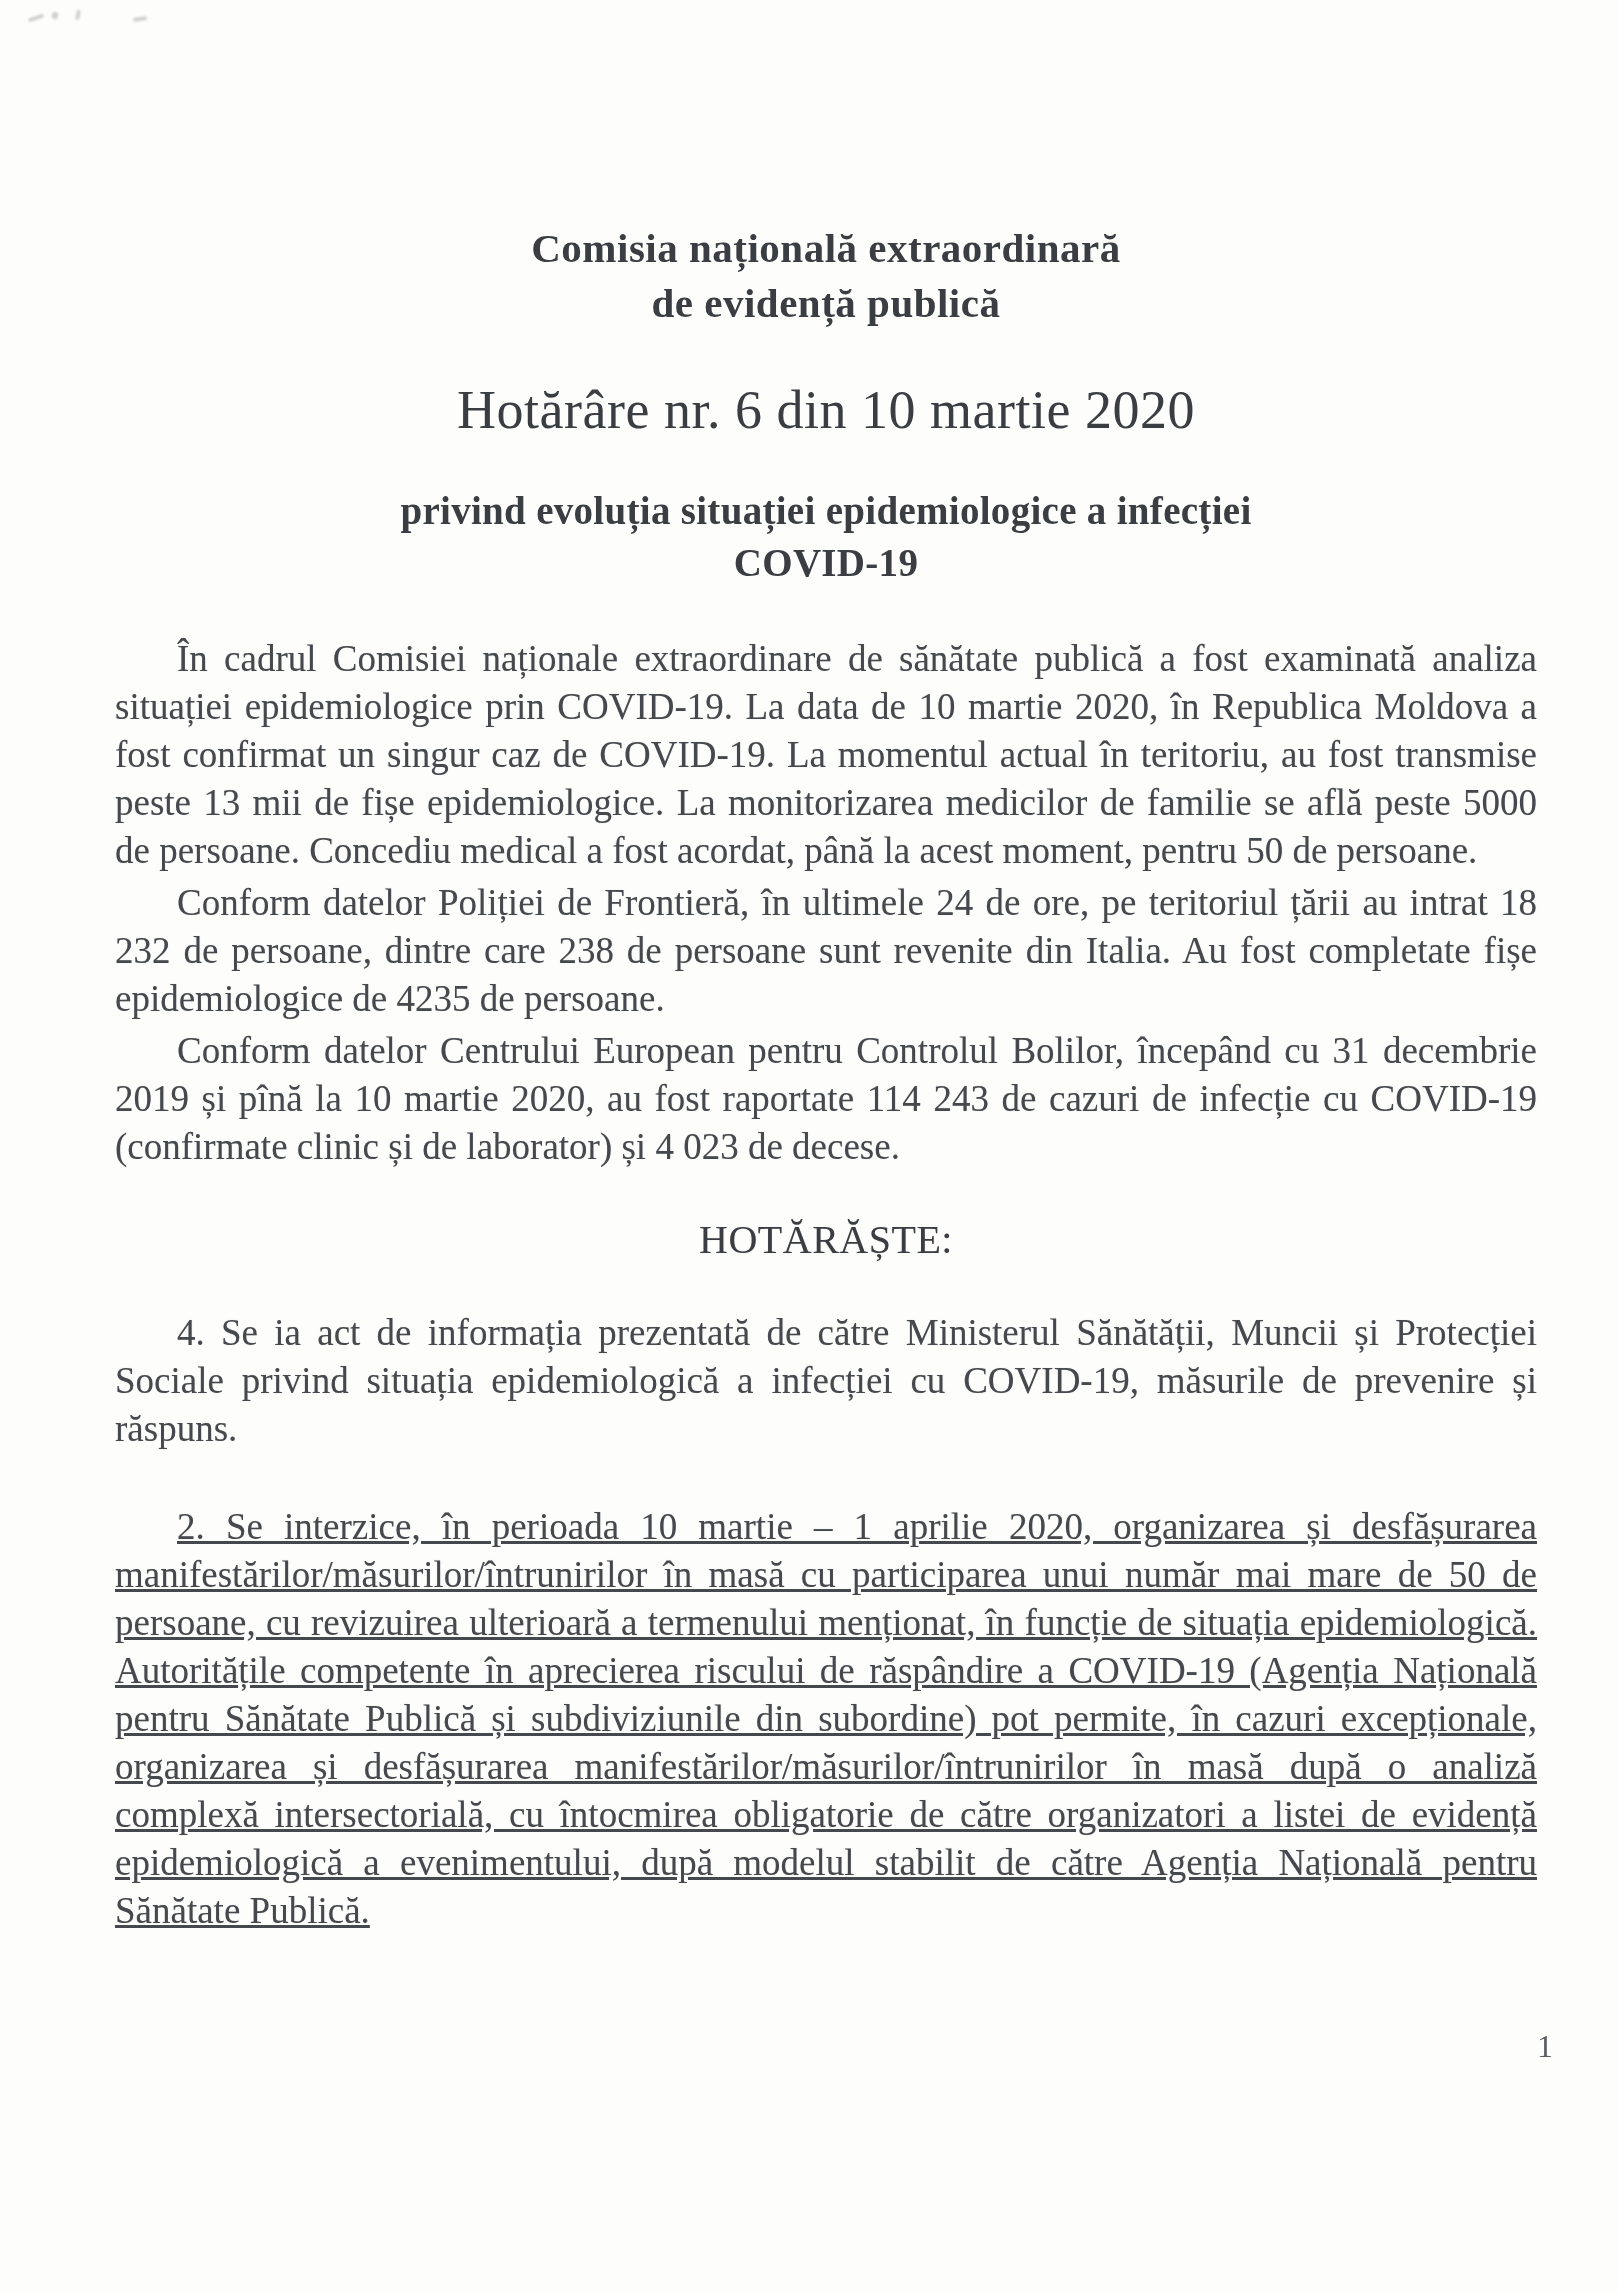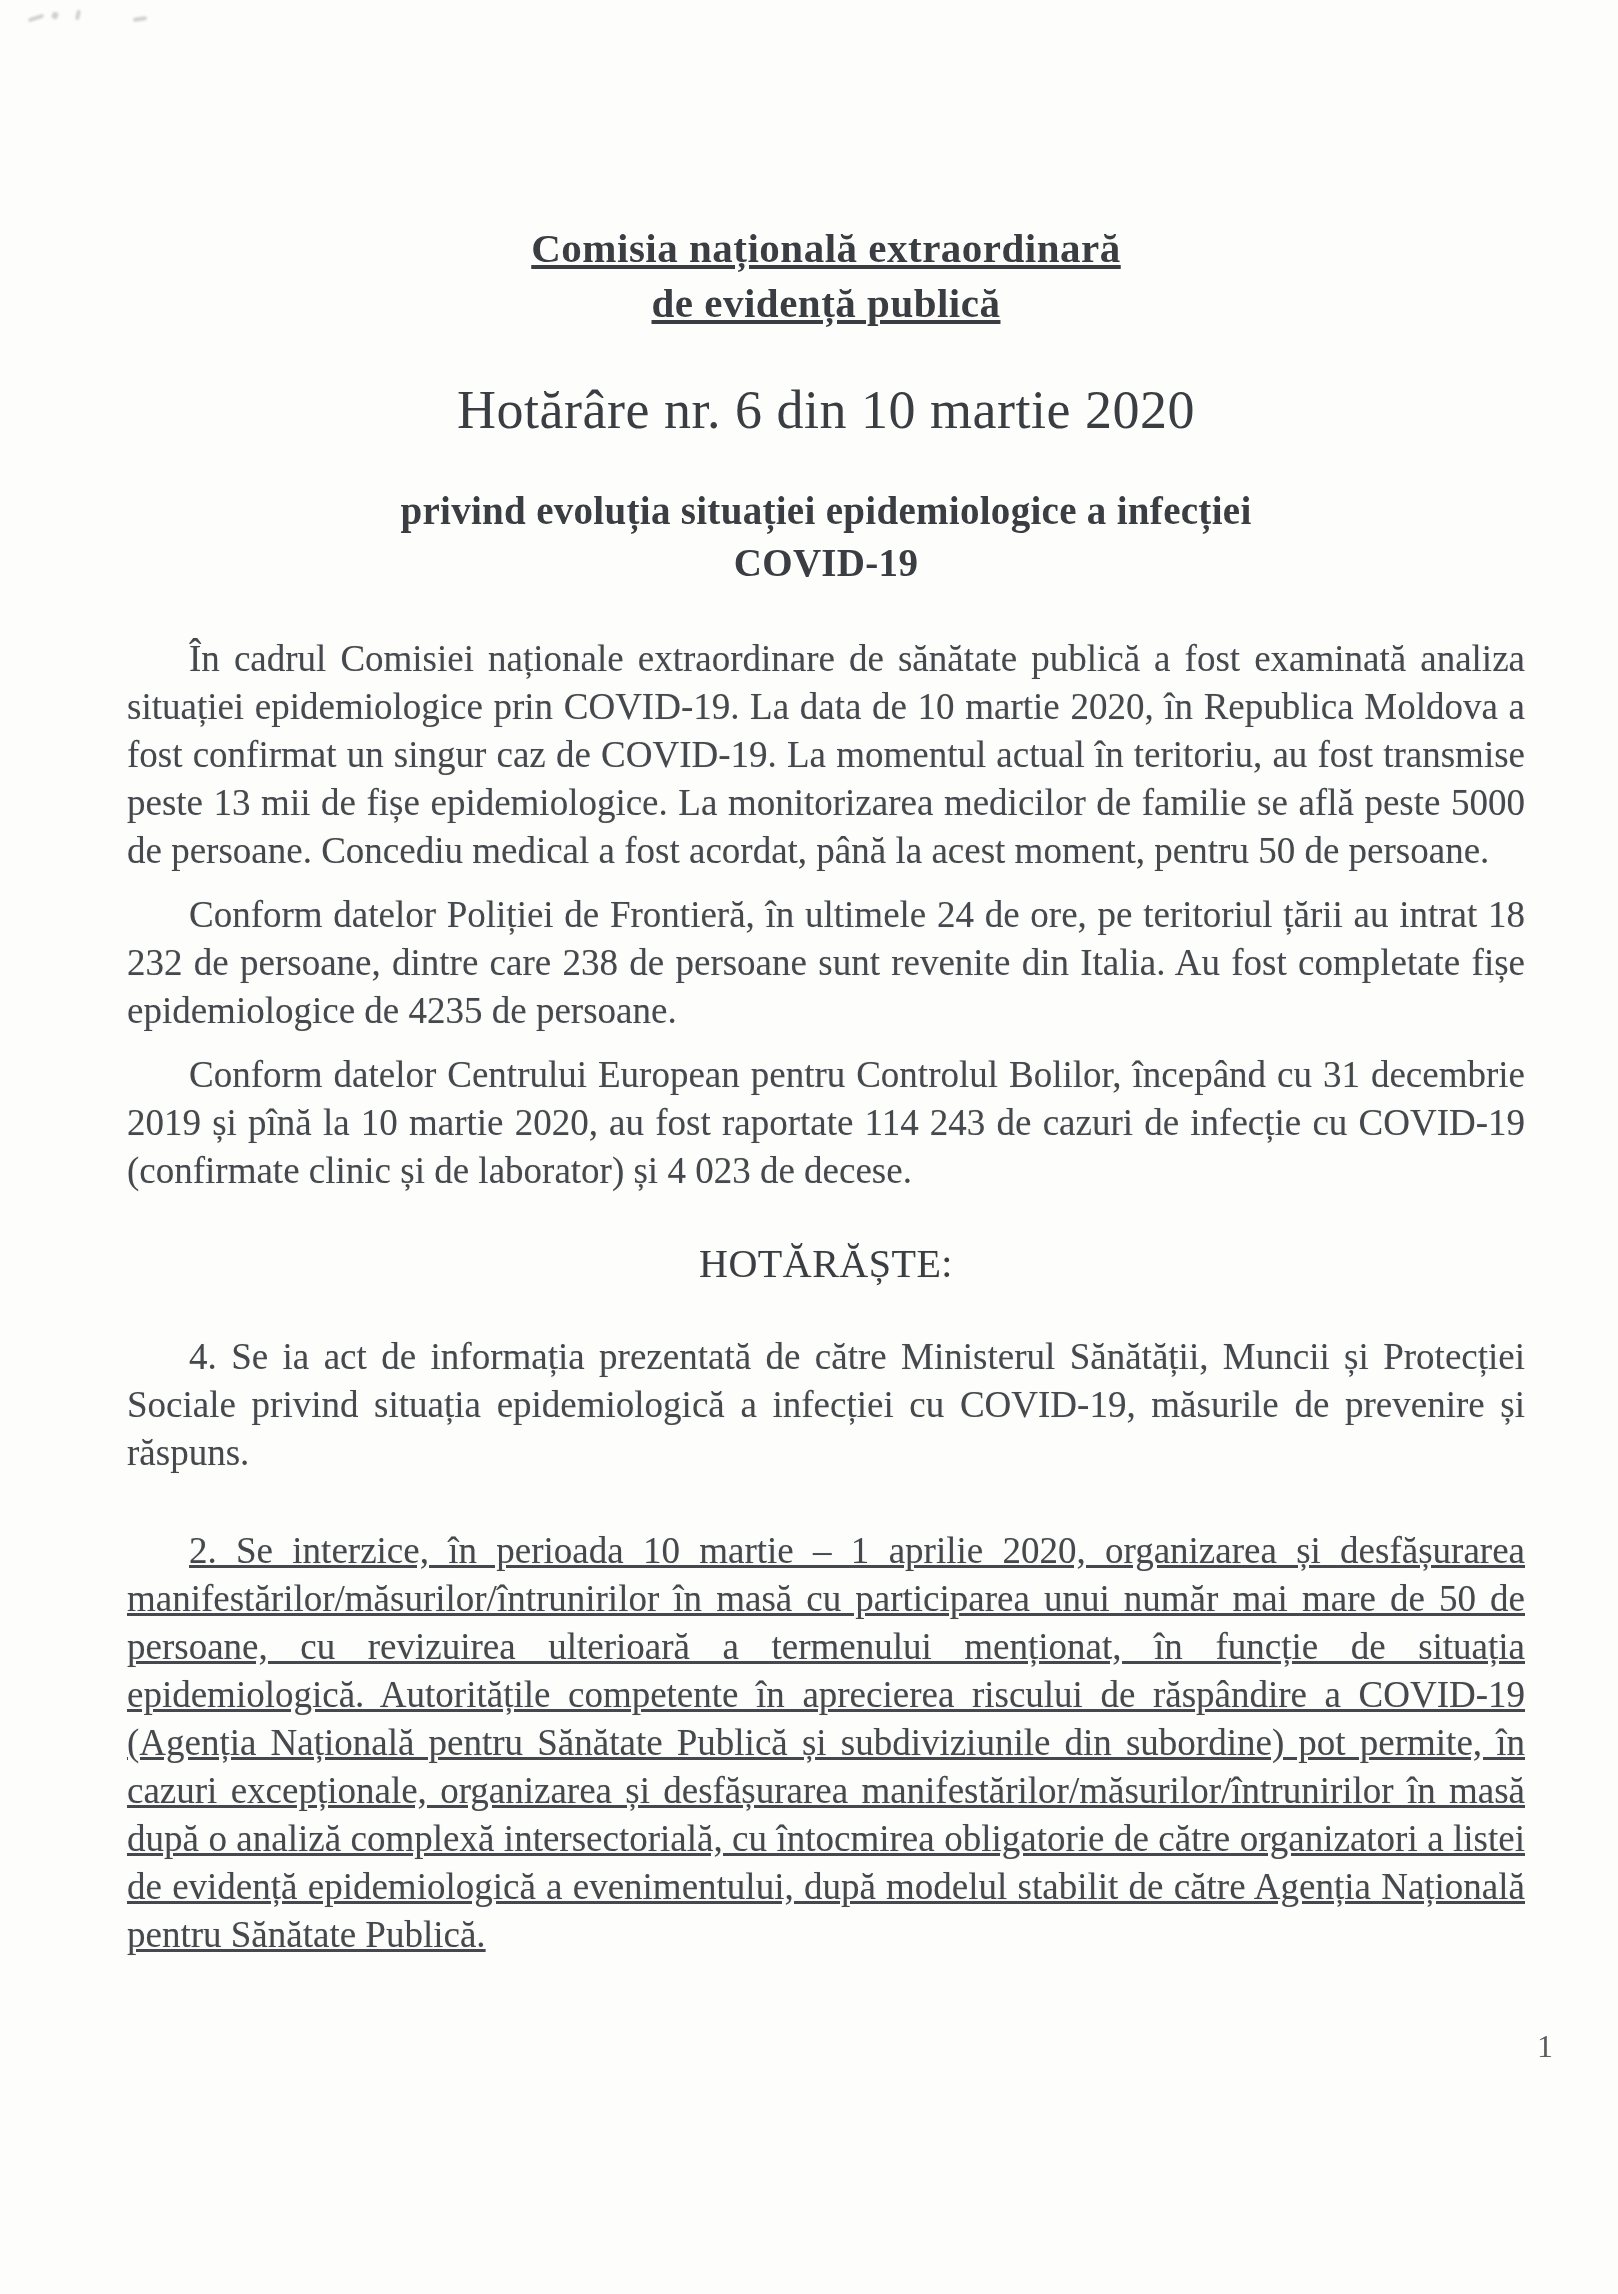--- a/index.html
+++ b/index.html
@@ -46,21 +46,20 @@
   }
 
   .doc-header { text-align: center; color: #3a3d41; }
 
   .org-title {
     margin: 0;
     font-size: 41px;
     line-height: 55px;
     font-weight: bold;
     letter-spacing: 0.5px;
-    text-decoration: underline;
   }
   .org-title .line { display: block; }
 
   .decision-number {
     margin: 54px 0 0 0;
     font-size: 54px;
     line-height: 50px;
     font-weight: normal;
     letter-spacing: 0.5px;
   }
@@ -75,21 +74,21 @@
   .subject .line { display: block; }
 
   .body-text {
     margin-top: 46px;
     font-size: 37px;
     line-height: 48px;
     text-align: justify;
     text-shadow: 0 0 1px rgba(70,73,77,0.25);
   }
   .para {
-    margin: 16px;
+    margin: 4px;
     text-indent: 62px;
   }
 
   .decree-heading {
     margin: 44px 0 44px 0;
     text-align: center;
     font-size: 40px;
     line-height: 50px;
     font-weight: normal;
     color: #3a3d41;

